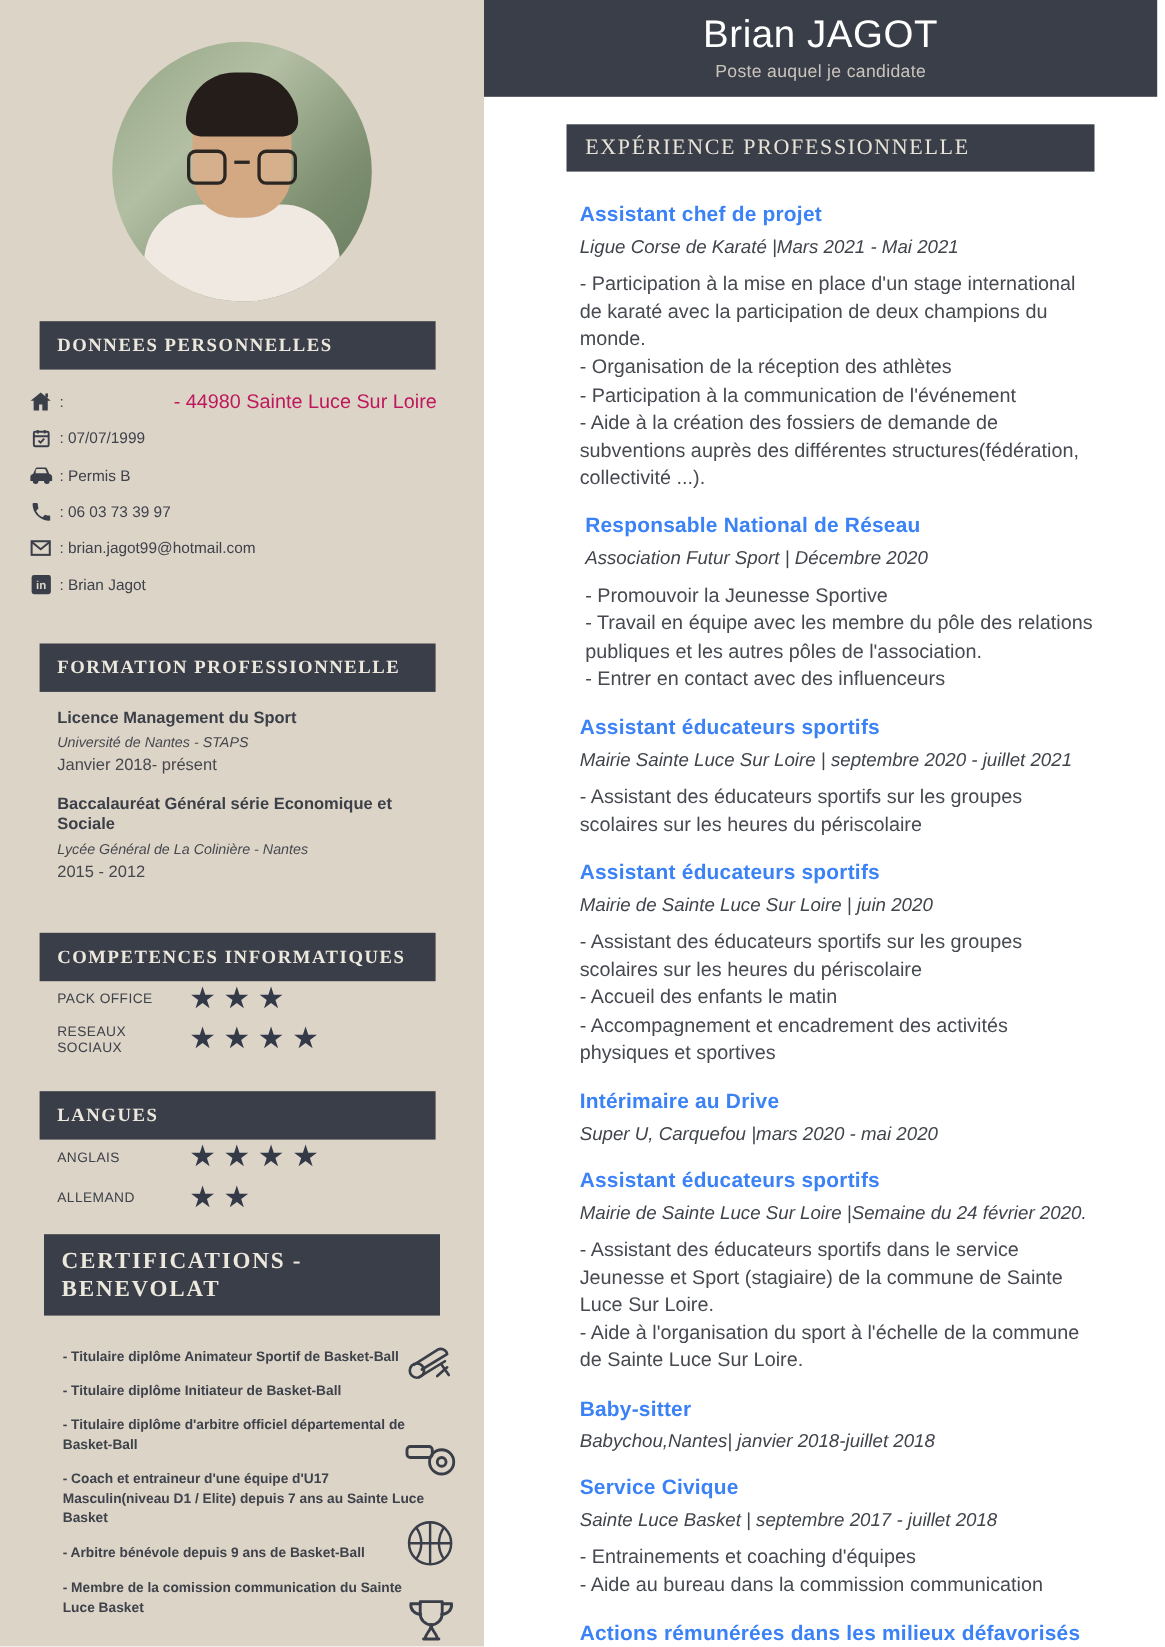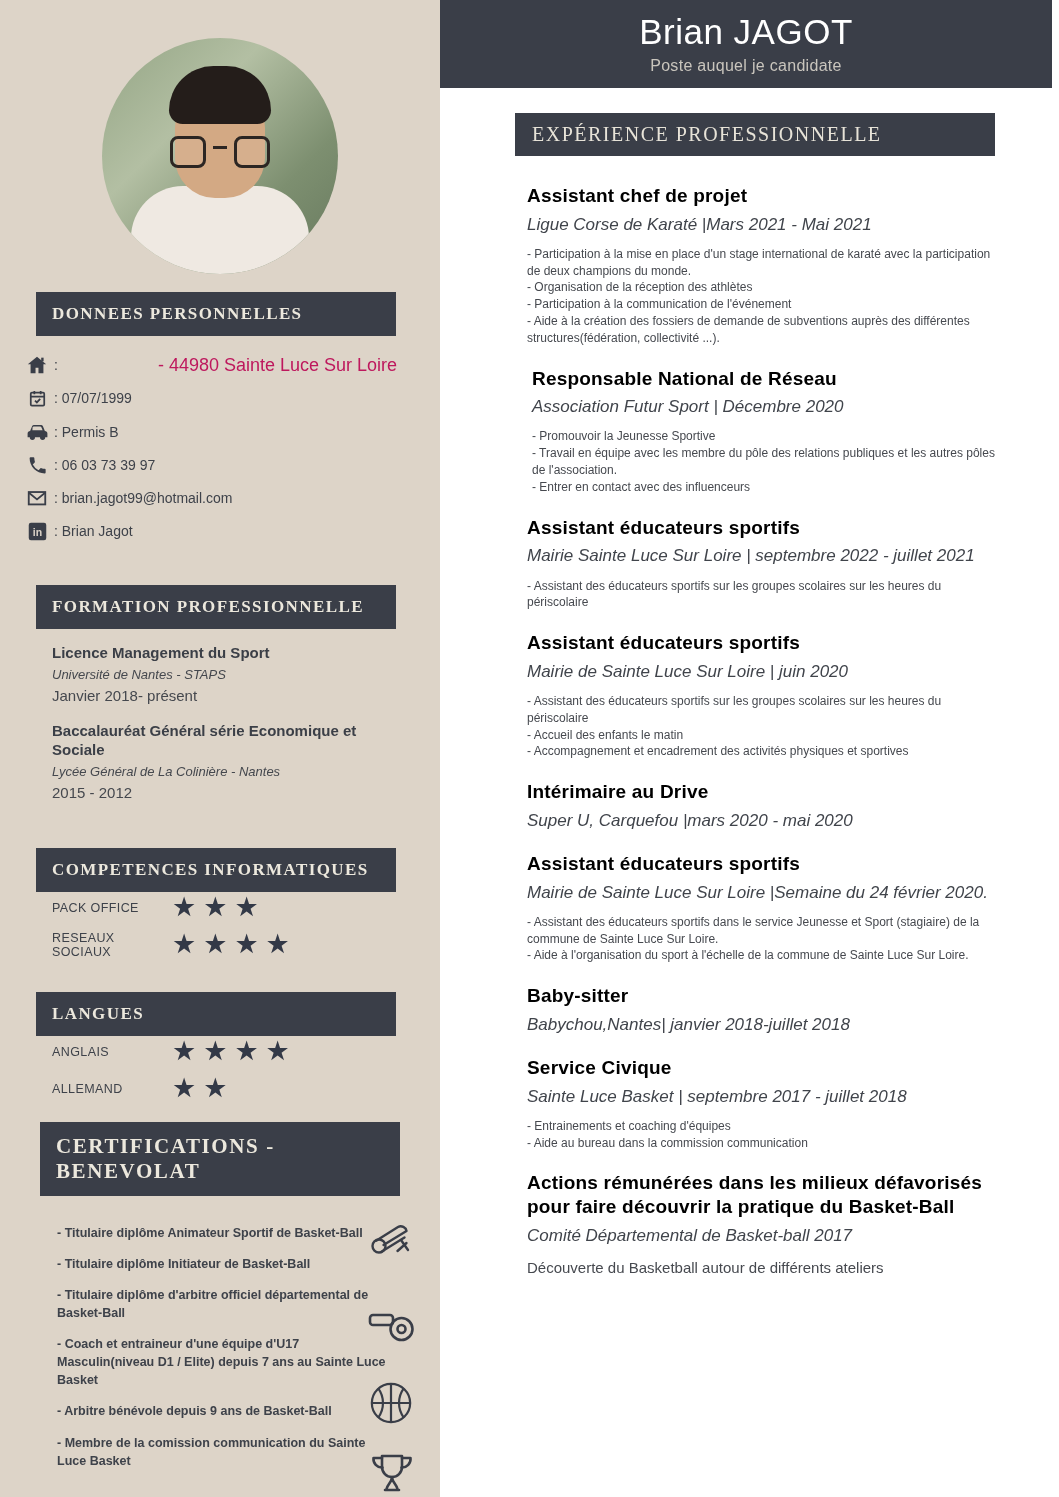--- a/index.html
+++ b/index.html
@@ -68,23 +68,23 @@
   .cert-icon.i-basket{top:156px;}
   .cert-icon.i-trophy{top:226px;}
 
   
   .xp-box{margin:25px 0 0 75px;width:446px;background:#3a3e48;color:#e7e3d8;
           font-family:"Liberation Serif","DejaVu Serif",serif;font-weight:normal;
           padding:10px 17px;font-size:20px;letter-spacing:1.5px;}
   .xp-wrap{margin:28px 60px 0 87px;}
   .xp{margin-bottom:20px;}
   .xp.indent{padding-left:5px;}
-  .xp-role{margin:0 0 6px 0;font-size:19px;font-weight:bold;color:#000000;line-height:1.25;letter-spacing:.2px;}
+  .xp-role{margin:0 0 6px 0;font-size:19px;font-weight:bold;color:#3b82f6;line-height:1.25;letter-spacing:.2px;}
   .xp-meta{margin:0 0 10px 0;font-size:17px;font-style:italic;color:#40444b;line-height:1.3;}
-  .xp-bullets div{font-size:12px;color:#46494f;line-height:1.4;}
+  .xp-bullets div{font-size:18px;color:#46494f;line-height:1.4;}
   .xp-body{font-size:15px;color:#46494f;line-height:1.4;}
 </style>
 </head>
 <body>
 
 <div class="page">
 
   <div class="left-col">
 
     <div class="photo-wrap">
@@ -274,21 +274,21 @@
         <p class="xp-meta">Association Futur Sport | Décembre  2020</p>
         <div class="xp-bullets">
           <div>- Promouvoir la Jeunesse Sportive</div>
           <div>- Travail en équipe avec les membre du pôle des relations publiques et les autres pôles de l'association.</div>
           <div>- Entrer en contact avec des influenceurs</div>
         </div>
       </section>
 
       <section class="xp">
         <h3 class="xp-role">Assistant éducateurs sportifs</h3>
-        <p class="xp-meta">Mairie Sainte Luce Sur Loire | septembre  2022 - juillet 2021</p>
+        <p class="xp-meta">Mairie Sainte Luce Sur Loire | septembre  2020 - juillet 2021</p>
         <div class="xp-bullets">
           <div>- Assistant des   éducateurs sportifs sur les groupes scolaires sur les heures du périscolaire</div>
         </div>
       </section>
 
       <section class="xp">
         <h3 class="xp-role">Assistant éducateurs sportifs</h3>
         <p class="xp-meta">Mairie de Sainte Luce Sur Loire |  juin 2020</p>
         <div class="xp-bullets">
           <div>-  Assistant des  éducateurs sportifs sur les groupes scolaires sur les heures du périscolaire</div>

